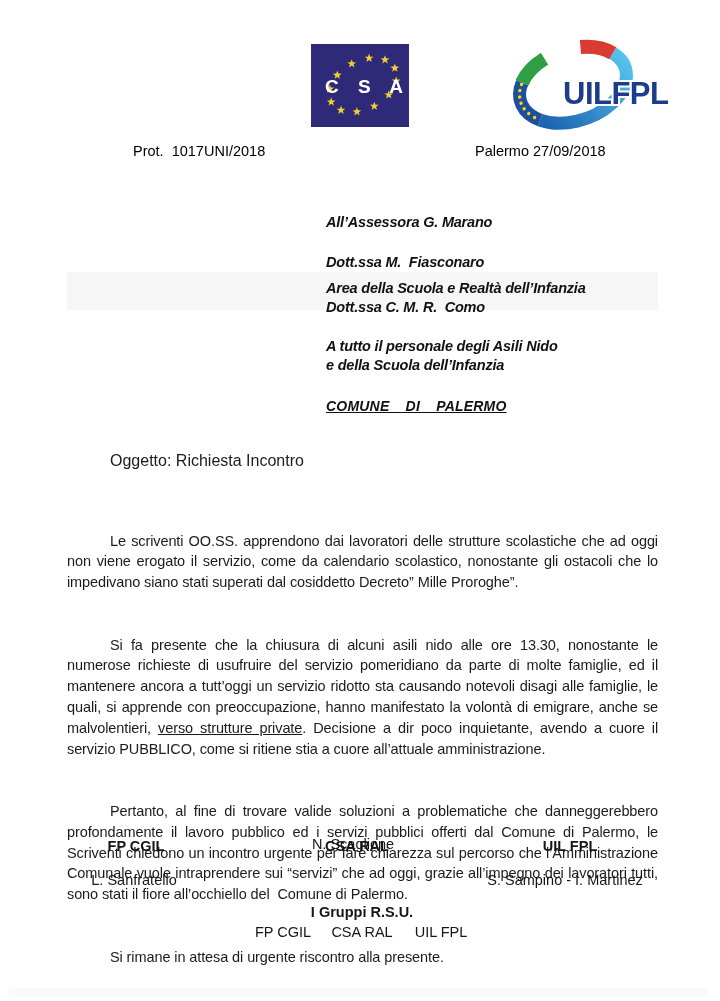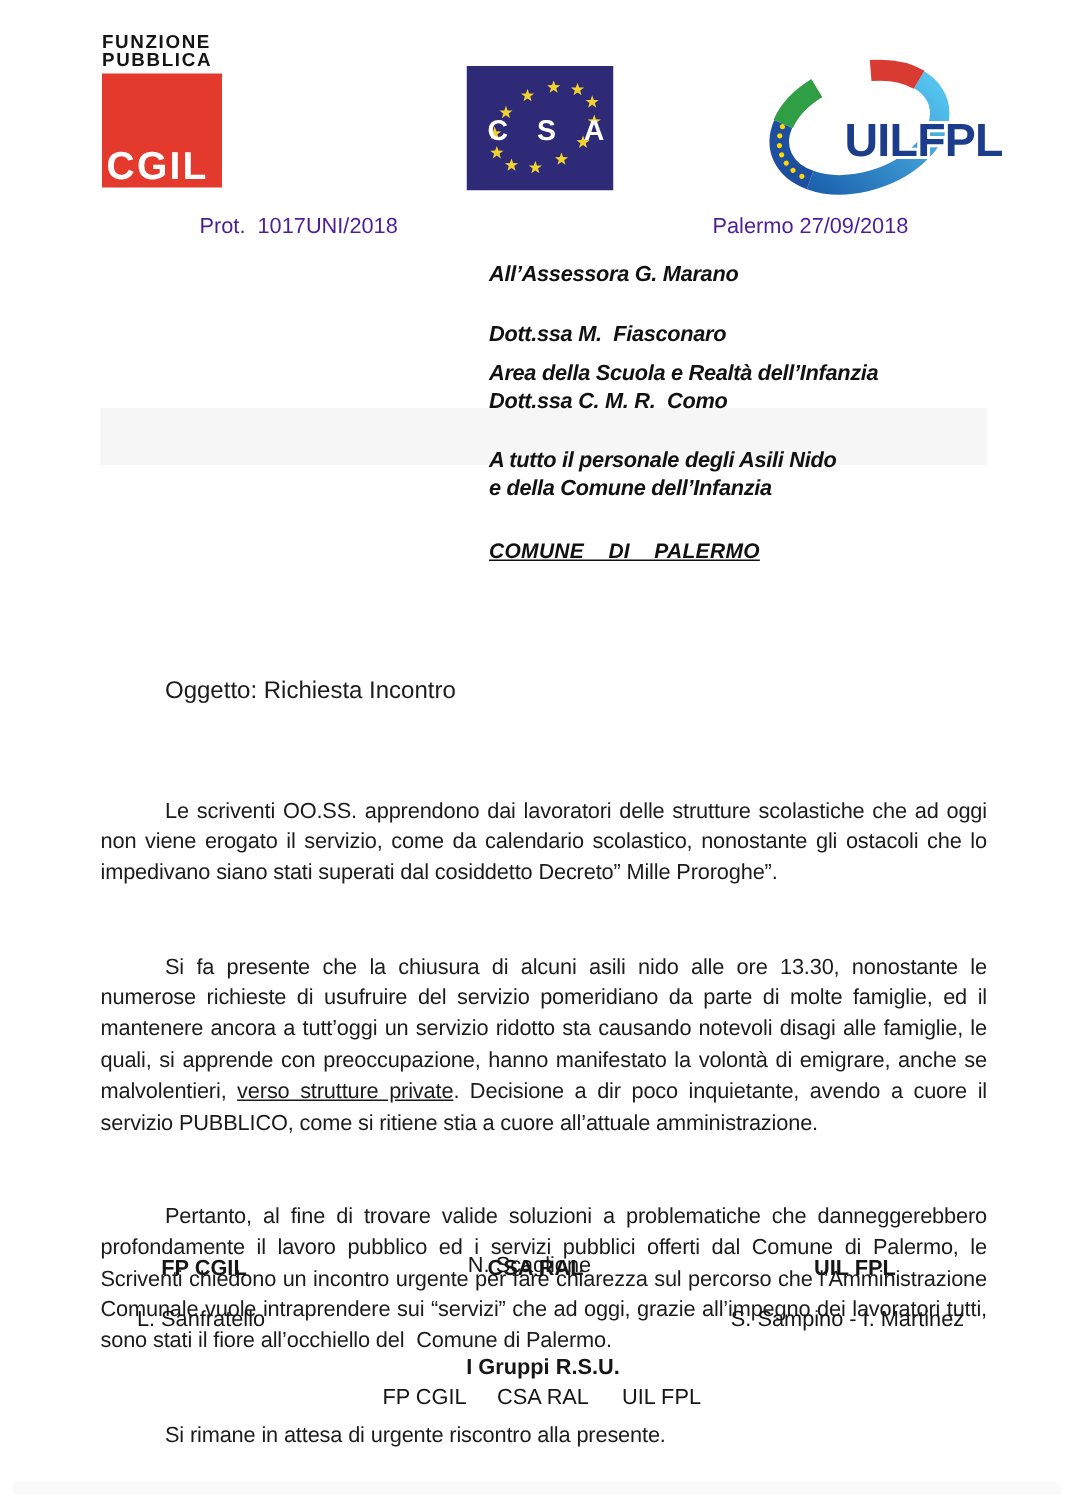--- a/index.html
+++ b/index.html
@@ -7,27 +7,27 @@
         font-family:"Liberation Sans",sans-serif;color:#1d1d1f;}
   .abs{position:absolute;}
 
   
   .cgil-top{font-size:12.5px;font-weight:800;letter-spacing:1.1px;line-height:11.5px;color:#141414;}
   .cgil-box{margin-top:3px;width:80px;height:76px;background:#e43a2d;position:relative;}
   .cgil-box span{position:absolute;left:3px;bottom:0;color:#ffffff;font-size:26px;font-weight:800;
                  letter-spacing:1.5px;line-height:30px;}
 
   
-  .meta{font-size:14.5px;white-space:pre;color:#4c1d95;}
+  .meta{font-size:14.5px;white-space:pre;color:#000000;}
 
   
   .recip-wrap{left:326px;top:174px;z-index:2;}
   .recip{font-weight:700;font-style:italic;font-size:14.5px;line-height:19px;white-space:pre;
          letter-spacing:-0.2px;color:#111;}
-  .gap21{margin-bottom:21px;} .gap23{margin-bottom:7px;} .gap20{margin-bottom:20px;} .gap22{margin-bottom:22px;}
+  .gap21{margin-bottom:21px;margin-top:39px;} .gap23{margin-bottom:7px;} .gap20{margin-bottom:20px;} .gap22{margin-bottom:22px;}
   .comune{font-size:14px;text-decoration:underline;word-spacing:4px;letter-spacing:0.2px;}
   .band{left:67px;top:272px;width:591px;height:38px;background:#f6f6f6;z-index:1;}
 
   .subject{left:110px;top:452px;font-size:16px;color:#1b1b1b;}
 
   .body-text{left:67px;top:489px;width:591px;font-size:14.5px;line-height:20.8px;
              text-align:justify;letter-spacing:-0.1px;color:#1b1b1b;white-space:pre-wrap;}
   .body-text p{margin:0;text-indent:43px;}
   .closing{margin:0;text-indent:43px;text-align:left;}
   .u-phrase{text-decoration:underline;}
@@ -35,27 +35,20 @@
   .sig{font-size:14.5px;transform:translateX(-50%);white-space:pre;color:#161616;}
   .bold{font-weight:700;}
 
   .scan-bar{left:8px;top:988px;width:700px;height:9px;background:#fafafa;border-radius:4px;}
 </style>
 </head>
 <body>
 
 <div class="page">
 
-  <div class="abs" style="left:68px;top:23px;width:80px;">
-    <div class="cgil-top">FUNZIONE</div>
-    <div class="cgil-top">PUBBLICA</div>
-    <div class="cgil-box">
-      <span>CGIL</span>
-    </div>
-  </div>
 
   <div class="abs" style="left:287px;top:44px;margin-left:24px;">
     <svg width="98" height="83" viewBox="0 0 98 83">
       <defs>
         <path id="st" d="M0,-4.6 L1.1,-1.5 L4.4,-1.4 L1.8,0.55 L2.7,3.7 L0,1.8 L-2.7,3.7 L-1.8,0.55 L-4.4,-1.4 L-1.1,-1.5 Z" fill="#f2d22e"></path>
       </defs>
       <rect x="0" y="0" width="98" height="83" fill="#2f2a78"></rect>
       <g>
         <use href="#st" x="83.8" y="24.1"></use>
           <use href="#st" x="85.2" y="37.0"></use>
@@ -106,21 +99,21 @@
   <div class="abs meta" style="left:475px;top:143px;">Palermo 27/09/2018</div>
 
   <div class="abs band"></div>
 
   <div class="abs recip-wrap">
     <div class="recip gap21">All’Assessora G. Marano</div>
     <div class="recip gap23">Dott.ssa M.  Fiasconaro</div>
     <div class="recip">Area della Scuola e Realtà dell’Infanzia</div>
     <div class="recip gap20">Dott.ssa C. M. R.  Como</div>
     <div class="recip">A tutto il personale degli Asili Nido</div>
-    <div class="recip gap22">e della Comune dell’Infanzia</div>
+    <div class="recip gap22">e della Scuola dell’Infanzia</div>
     <div class="recip comune">COMUNE  DI  PALERMO</div>
   </div>
 
   <div class="abs subject">Oggetto: Richiesta Incontro</div>
 
   <div class="abs body-text">
     <p>Le scriventi OO.SS. apprendono dai lavoratori delle strutture scolastiche che ad oggi non viene erogato il servizio, come da calendario scolastico, nonostante gli ostacoli che lo impedivano siano stati superati dal cosiddetto Decreto” Mille Proroghe”.</p>
     <p><span>Si fa presente che la chiusura di alcuni asili nido alle ore 13.30, nonostante le numerose richieste di usufruire del servizio pomeridiano da parte di molte famiglie, ed il mantenere ancora a tutt’oggi un servizio ridotto sta causando notevoli disagi alle famiglie, le quali, si apprende con preoccupazione, hanno manifestato la volontà di emigrare, anche se malvolentieri, </span><span class="u-phrase">verso strutture private</span><span>. Decisione a dir poco inquietante, avendo a cuore il servizio PUBBLICO, come si ritiene stia a cuore all’attuale amministrazione.</span></p>
     <p>Pertanto, al fine di trovare valide soluzioni a problematiche che danneggerebbero profondamente il lavoro pubblico ed i servizi pubblici offerti dal Comune di Palermo, le Scriventi chiedono un incontro urgente per fare chiarezza sul percorso che l’Amministrazione Comunale vuole intraprendere sui “servizi” che ad oggi, grazie all’impegno dei lavoratori tutti, sono stati il fiore all’occhiello del  Comune di Palermo.</p>
     <p class="closing">Si rimane in attesa di urgente riscontro alla presente.</p>

